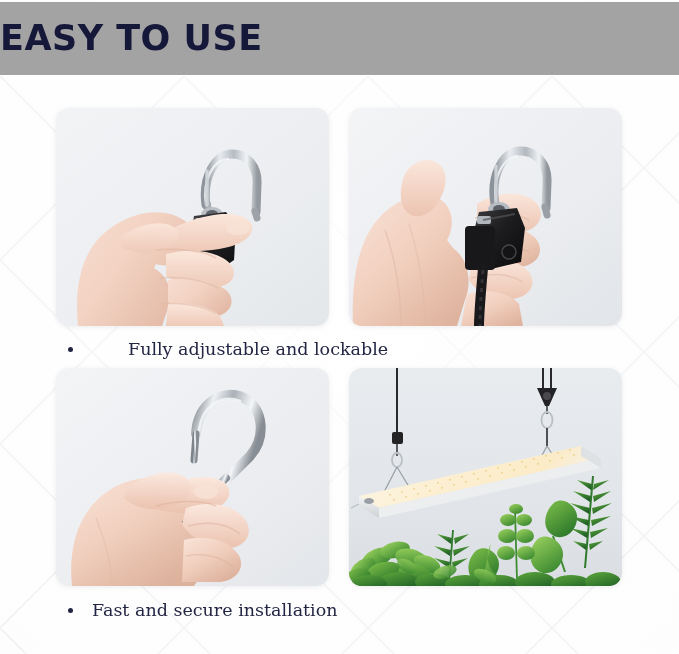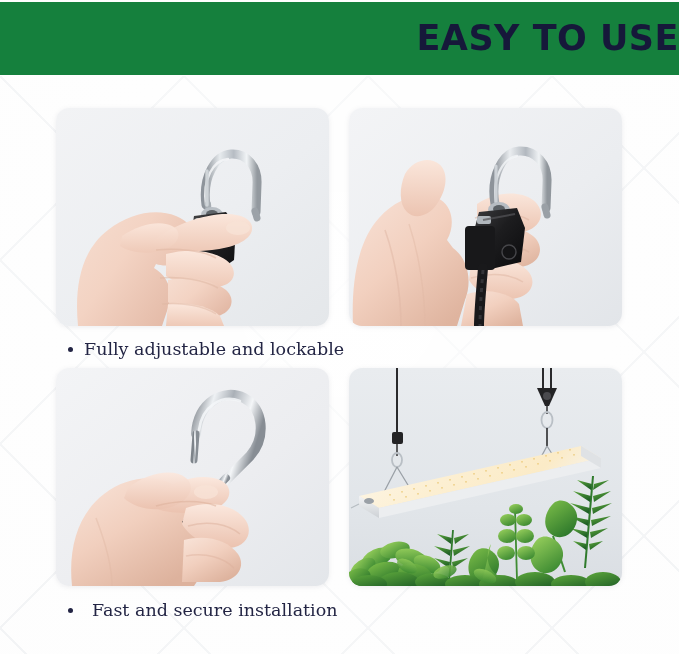--- a/index.html
+++ b/index.html
@@ -28,22 +28,22 @@
   #bg-wash{
     position:absolute; inset:0;
     background:
       radial-gradient(circle at 50% 45%, rgba(255,255,255,.92) 0%, rgba(255,255,255,.55) 45%, rgba(255,255,255,.25) 100%);
     pointer-events:none;
   }
 
   
   #header{
     position:absolute; left:0; top:2px; width:679px; height:73px;
-    background:#15803d;
-    display:flex; align-items:center; justify-content:flex-end;
+    background:#a3a3a3;
+    display:flex; align-items:center; justify-content:flex-start;
   }
   #header-title{
     font-family:"DejaVu Sans", sans-serif;
     font-weight:bold;
     font-size:35px;
     letter-spacing:.5px;
     color:#16183a;
     line-height:1;
   }
 
@@ -72,21 +72,21 @@
     align-items:center;
   }
   .caption .bullet{
     display:inline-block;
     width:5px; height:5px;
     border-radius:50%;
     background:#232544;
     margin-right:11px;
     flex:none;
   }
-  #caption-1{ left:68px; top:339px; }
+  #caption-1{ left:68px; top:339px;gap:44px; }
   #caption-2{ left:68px; top:600px;gap:8px; }
 </style>
 </head>
 <body>
 
 <div id="page">
   <div id="bg-texture"></div>
   <div id="bg-wash"></div>
 </div>
 

